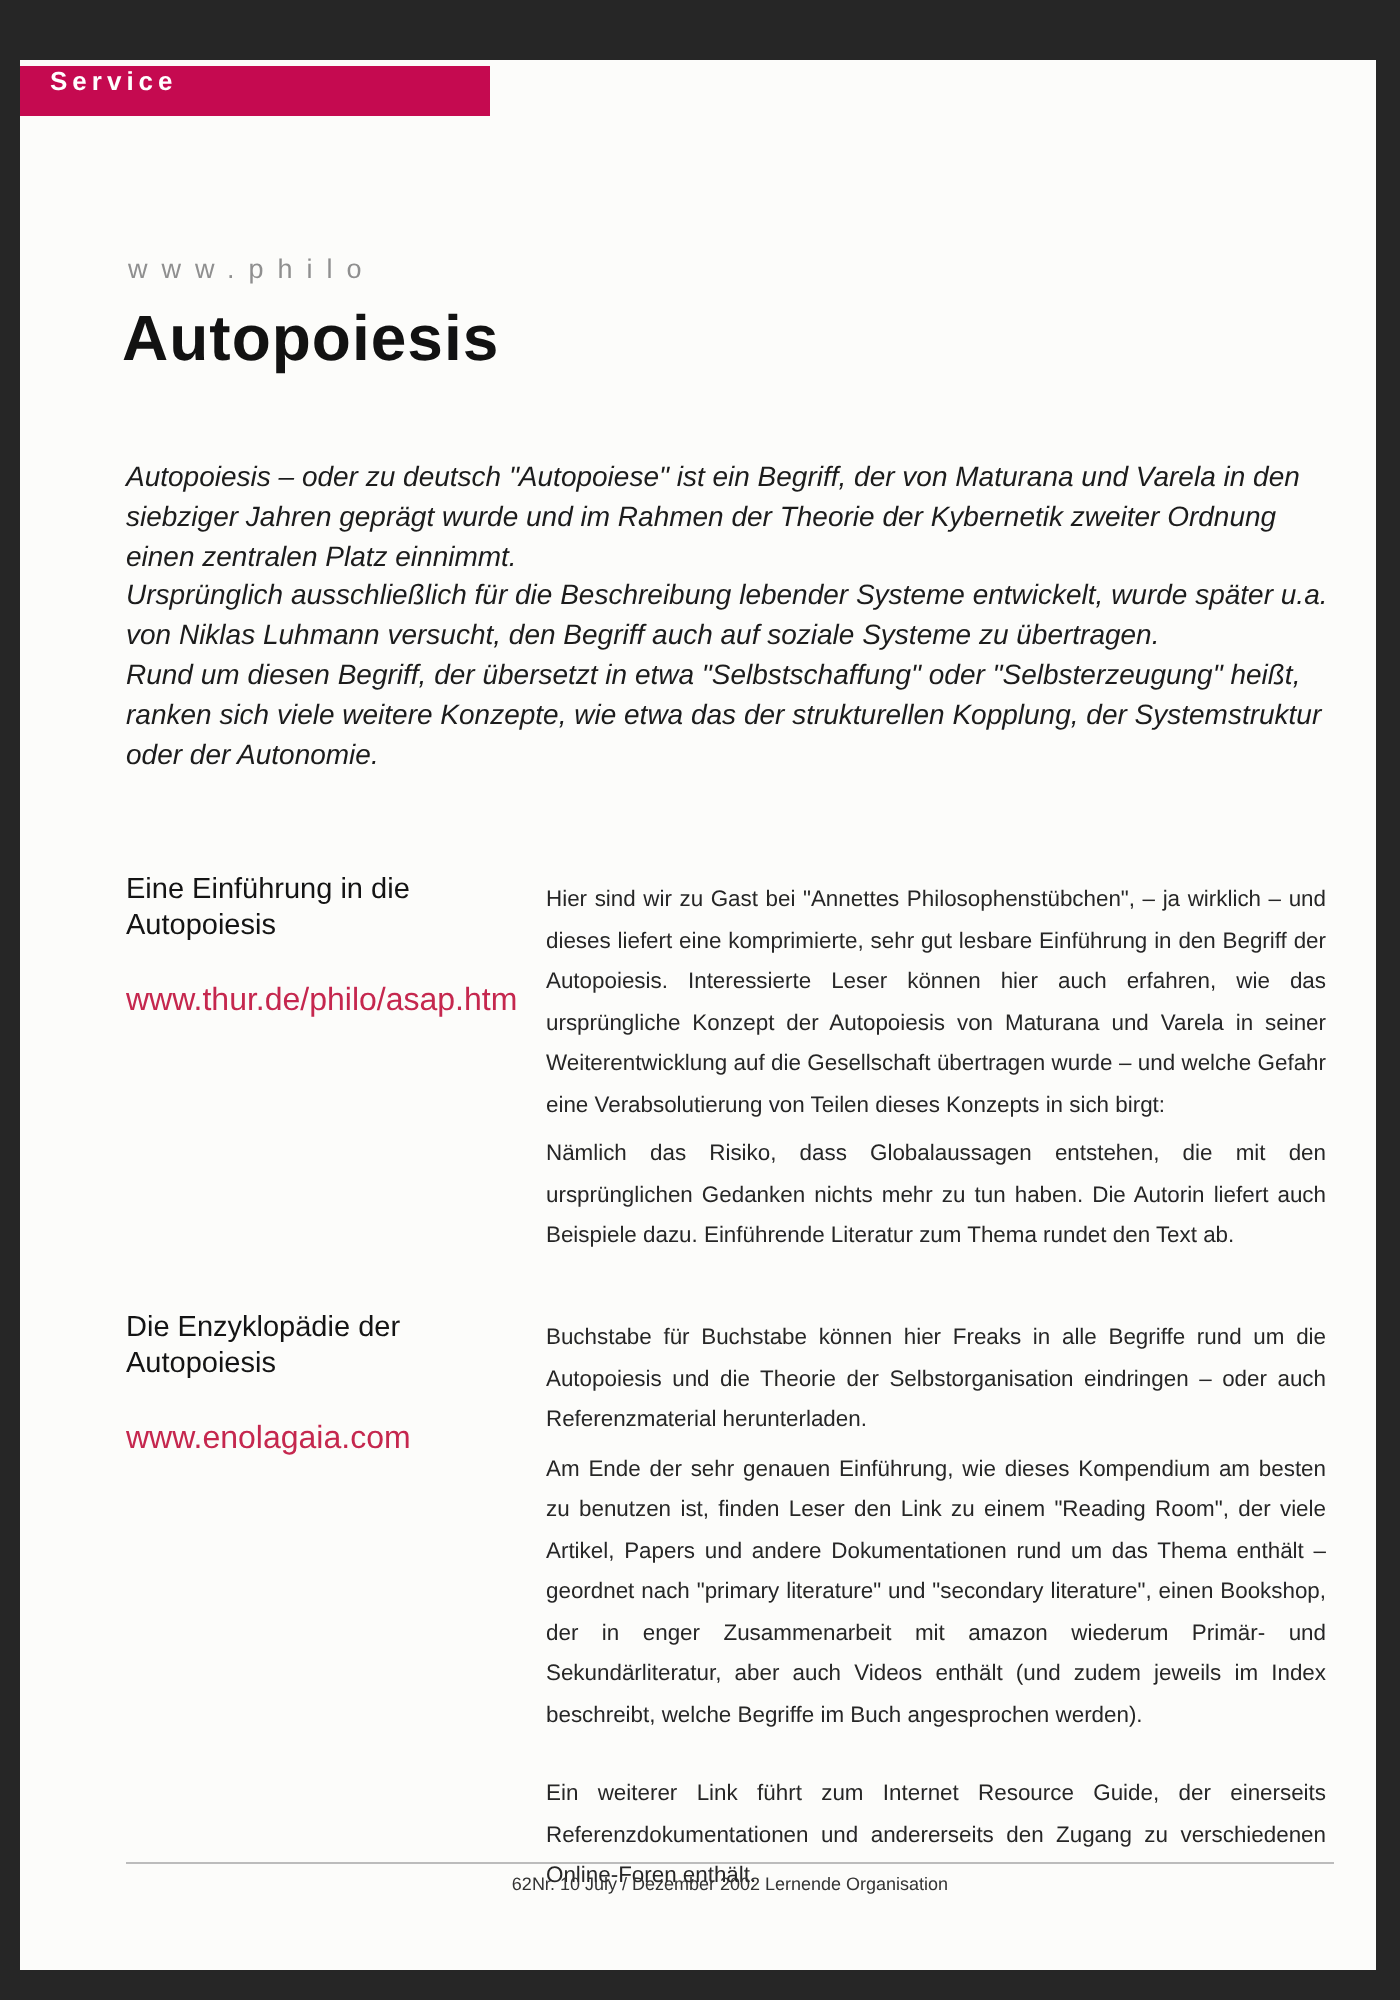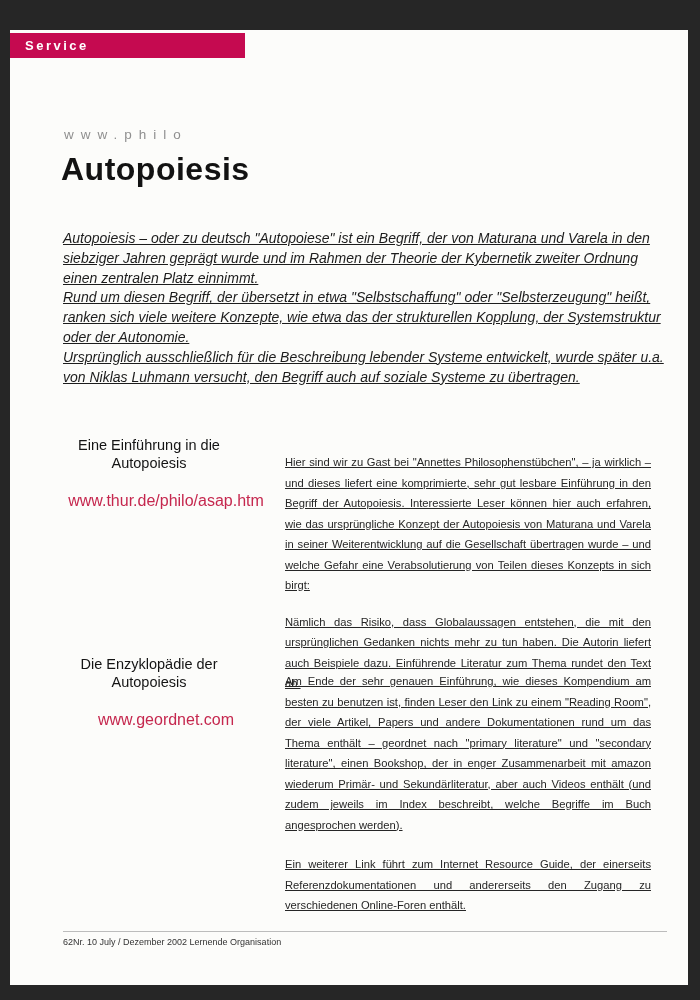--- a/index.html
+++ b/index.html
@@ -13,21 +13,21 @@
   .page {
     position: absolute; left: 10px; top: 30px;
     width: 678px; height: 955px;
     background: #fcfcfa;
   }
   .service-banner {
     position: absolute; left: 0; top: 3px;
     width: 235px; height: 25px;
     background: #c50a50;
     color: #ffffff;
-    display: flex; align-items: center;
+    display: flex; align-items: flex-start;
   }
   .service-banner .label {
     font-size: 13px; font-weight: bold;
     letter-spacing: 2.5px; padding-left: 15px;
   }
   .kicker {
     position: absolute; left: 54px; top: 97px;
     font-size: 13.5px; letter-spacing: 7px;
     color: #8f8f8f;
   }
@@ -37,93 +37,94 @@
     font-size: 32px; font-weight: bold;
     letter-spacing: 0.5px; color: #121212;
   }
   .intro {
     position: absolute; left: 53px; top: 199px;
     width: 602px;
     font-style: italic;
     font-size: 14px; line-height: 19.8px;
     color: #1c1c1c;
   }
-  .intro p { margin: 0; text-decoration: underline; }
+  .intro p { margin: 0; }
   .section {
     position: absolute; left: 53px; width: 604px;
     display: flex;
   }
   .section-1 { top: 406px; }
   .section-2 { top: 625px; }
-  .section-left { flex: 0 0 206px; width: 206px; text-align: center; }
+  .section-left { flex: 0 0 206px; width: 206px; }
   .section-heading {
     font-size: 14.5px; line-height: 18px;
     color: #141414; width: 172px;
   }
   .section-link {
     display: block; margin-top: 20px;
     font-size: 16px; color: #c5274e;
     text-decoration: none; cursor: pointer;
   }
   .section-right {
     flex: 1;
     font-size: 11.2px; line-height: 20.5px;
     color: #262626;
     text-align: justify;
   }
-  .section-right p { margin: 16px; text-decoration: underline; }
+  .section-right p { margin: 4px; }
   .section-right p.gap-top { margin-top: 19px; }
   .footer-rule {
     position: absolute; left: 53px; top: 901px;
     width: 604px; height: 1px;
     background: #bcbcbc;
   }
   .footer {
     position: absolute; left: 53px; top: 907px;
     width: 604px;
-    display: flex; justify-content: flex-start;
+    display: flex; justify-content: center;
     font-size: 9px; color: #333333;
   }
 </style>
 </head>
 <body>
 
 <div class="page">
 
   <div class="service-banner">
     <span class="label">Service</span>
   </div>
 
   <div class="kicker">www.philo</div>
 
   <h1 class="title">Autopoiesis</h1>
 
   <div class="intro">
     <p>Autopoiesis – oder zu deutsch "Autopoiese" ist ein Begriff, der von Maturana und Varela in den siebziger Jahren geprägt wurde und im Rahmen der Theorie der Kybernetik zweiter Ordnung einen zentralen Platz einnimmt.</p>
+    <p>Ursprünglich ausschließlich für die Beschreibung lebender Systeme entwickelt, wurde später u.a. von Niklas Luhmann versucht, den Begriff auch auf soziale Systeme zu übertragen.</p>
     <p>Rund um diesen Begriff, der übersetzt in etwa "Selbstschaffung" oder "Selbsterzeugung" heißt, ranken sich viele weitere Konzepte, wie etwa das der strukturellen Kopplung, der Systemstruktur oder der Autonomie.</p>
-    <p>Ursprünglich ausschließlich für die Beschreibung lebender Systeme entwickelt, wurde später u.a. von Niklas Luhmann versucht, den Begriff auch auf soziale Systeme zu übertragen.</p>
   </div>
 
   <div class="section section-1">
     <div class="section-left">
       <div class="section-heading">Eine Einführung in die Autopoiesis</div>
       <a class="section-link">www.thur.de/philo/asap.htm</a>
     </div>
     <div class="section-right">
       <p>Hier sind wir zu Gast bei "Annettes Philosophenstübchen", – ja wirklich – und dieses liefert eine komprimierte, sehr gut lesbare Einführung in den Begriff der Autopoiesis. Interessierte Leser können hier auch erfahren, wie das ursprüngliche Konzept der Autopoiesis von Maturana und Varela in seiner Weiterentwicklung auf die Gesellschaft übertragen wurde – und welche Gefahr eine Verabsolutierung von Teilen dieses Konzepts in sich birgt:</p>
       <p>Nämlich das Risiko, dass Globalaussagen entstehen, die mit den ursprünglichen Gedanken nichts mehr zu tun haben. Die Autorin liefert auch Beispiele dazu. Einführende Literatur zum Thema rundet den Text ab.</p>
     </div>
   </div>
 
   <div class="section section-2">
     <div class="section-left">
       <div class="section-heading">Die Enzyklopädie der Autopoiesis</div>
-      <a class="section-link">www.geordnet.com</a>
+      <a class="section-link">www.enolagaia.com</a>
     </div>
     <div class="section-right">
+      <p>Buchstabe für Buchstabe können hier Freaks in alle Begriffe rund um die Autopoiesis und die Theorie der Selbstorganisation eindringen – oder auch Referenzmaterial herunterladen.</p>
       <p>Am Ende der sehr genauen Einführung, wie dieses Kompendium am besten zu benutzen ist, finden Leser den Link zu einem "Reading Room", der viele Artikel, Papers und andere Dokumentationen rund um das Thema enthält – geordnet nach "primary literature" und "secondary literature", einen Bookshop, der in enger Zusammenarbeit mit amazon wiederum Primär- und Sekundärliteratur, aber auch Videos enthält (und zudem jeweils im Index beschreibt, welche Begriffe im Buch angesprochen werden).</p>
       <p class="gap-top">Ein weiterer Link führt zum Internet Resource Guide, der einerseits Referenzdokumentationen und andererseits den Zugang zu verschiedenen Online-Foren enthält.</p>
     </div>
   </div>
 
   <div class="footer-rule"></div>
 
   <div class="footer">
     <span>62</span>
     <span>Nr. 10 July / Dezember 2002 Lernende Organisation</span>

